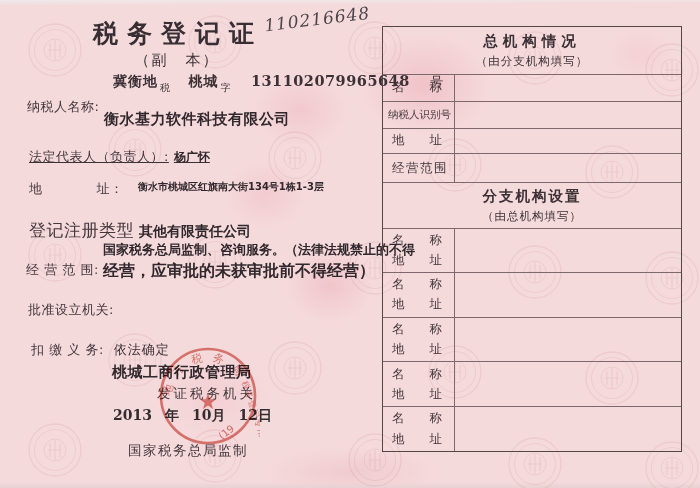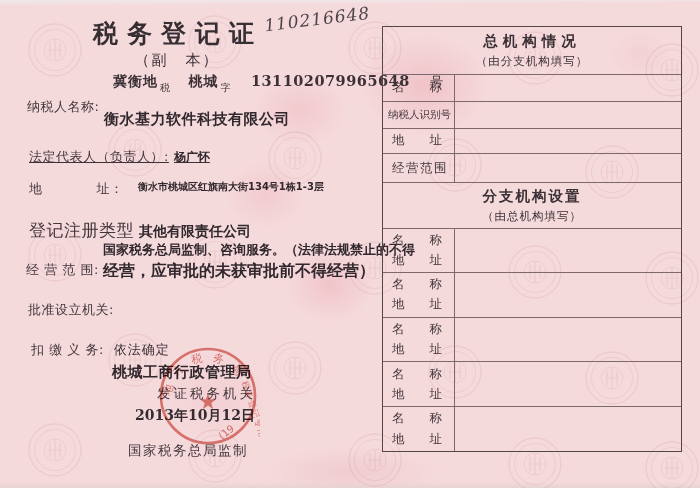--- a/index.html
+++ b/index.html
@@ -46,21 +46,21 @@
   .regtype-line{left:29px;top:219px;}
   .regtype-line .val{font-size:14px;}
   .scope-line1{left:103px;top:241px;font-size:13px;}
   .scope-label{left:26px;top:261px;}
   .scope-line2{left:103px;top:261px;font-size:16px;}
   .approval-label{left:28px;top:301px;}
   .withholding-line{left:31px;top:341px;gap:10px;}
   .withholding-line .wval{font-size:13px;letter-spacing:1px;}
   .issuer-name{left:112px;top:363px;font-size:15px;font-weight:bold;letter-spacing:.5px;color:#31282d;}
   .issuer-label{left:157px;top:385px;font-size:13.5px;letter-spacing:3px;}
-  .date-line{left:135px;top:407px;font-size:14px;font-weight:bold;font-family:"DejaVu Serif","Liberation Serif",serif;display:flex;color:#352c31;text-align:right;}
+  .date-line{left:113px;top:407px;font-size:14px;font-weight:bold;font-family:"DejaVu Serif","Liberation Serif",serif;display:flex;gap:13px;color:#352c31;text-align:right;}
   .footer-line{left:128px;top:442px;font-size:13.5px;letter-spacing:1.5px;}
 
   .reg-table{position:absolute;left:382px;top:26px;width:300px;height:426px;border:1.5px solid #544549;box-sizing:border-box;display:flex;flex-direction:column;background:transparent;}
   .trow{display:flex;border-top:1px solid #7d696d;box-sizing:border-box;}
   .trow:first-child{border-top:none;}
   .thead-cell{flex-direction:column;justify-content:center;align-items:center;display:flex;width:100%;}
   .thead-title{font-size:14.5px;font-weight:bold;letter-spacing:5px;color:#3b3035;}
   .thead-sub{font-size:11.5px;margin-top:3px;letter-spacing:1px;}
   .tlabel{width:72px;border-right:1px solid #7d696d;box-sizing:border-box;display:flex;align-items:center;padding-left:9px;font-size:12.5px;color:#43373c;}
   .tlabel.tight{font-size:10.5px;padding-left:5px;letter-spacing:0;}

